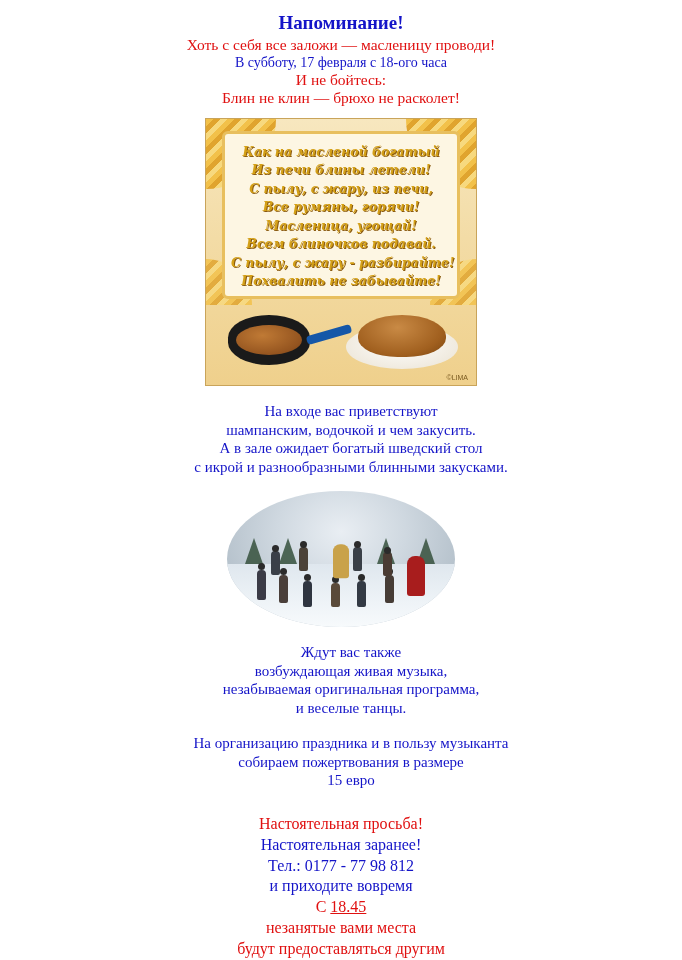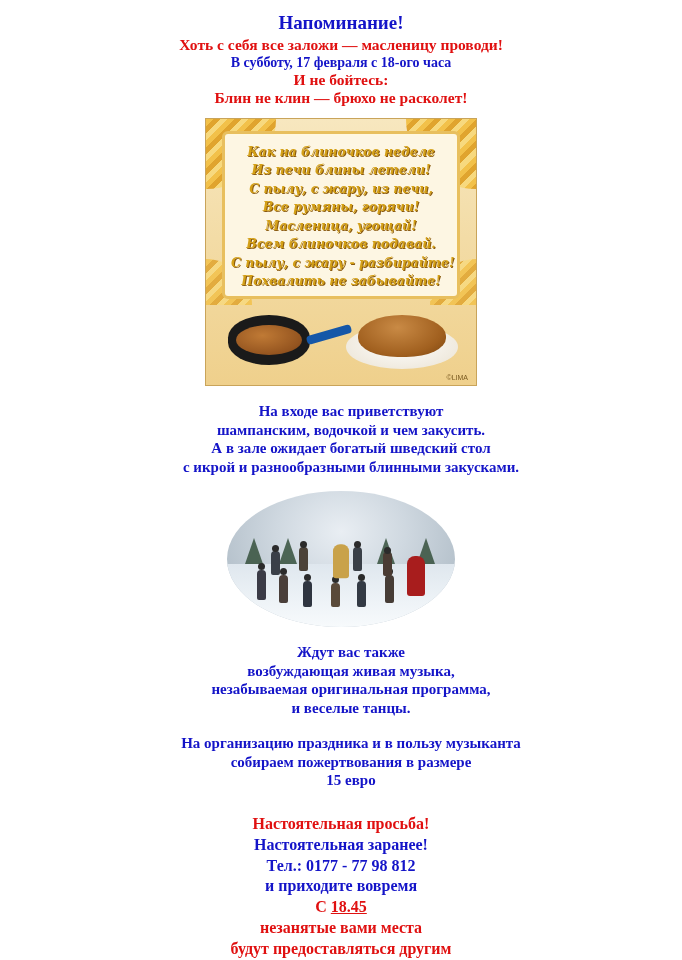--- a/index.html
+++ b/index.html
@@ -15,21 +15,21 @@
   }
   .page {
     width: 682px;
     height: 960px;
     position: relative;
     text-align: center;
     box-sizing: border-box;
     padding-top: 12px;
   }
   .line {
-    font-weight: bold;
+    font-weight: normal;
     line-height: 1.18;
   }
   .title {
     font-size: 19px;
     color: #1414c8;
     font-weight: bold;
     margin-bottom: 2px;
   }
   .red {
     color: #e01010;
@@ -257,21 +257,21 @@
   <div class="line red">Блин не клин — брюхо не расколет!</div>
 
   <div class="poster-wrap">
     <div class="poster">
       <div class="corner c-tl"></div>
       <div class="corner c-tr"></div>
       <div class="corner c-bl"></div>
       <div class="corner c-br"></div>
 
       <div class="inner-frame">
-        <div class="verse">Как на блиночков неделе</div>
+        <div class="verse">Как на масленой богатый</div>
         <div class="verse">Из печи блины летели!</div>
         <div class="verse">С пылу, с жару, из печи,</div>
         <div class="verse">Все румяны, горячи!</div>
         <div class="verse">Масленица, угощай!</div>
         <div class="verse">Всем блиночков подавай.</div>
         <div class="verse">С пылу, с жару - разбирайте!</div>
         <div class="verse">Похвалить не забывайте!</div>
       </div>
 
       <div class="pan-area">

